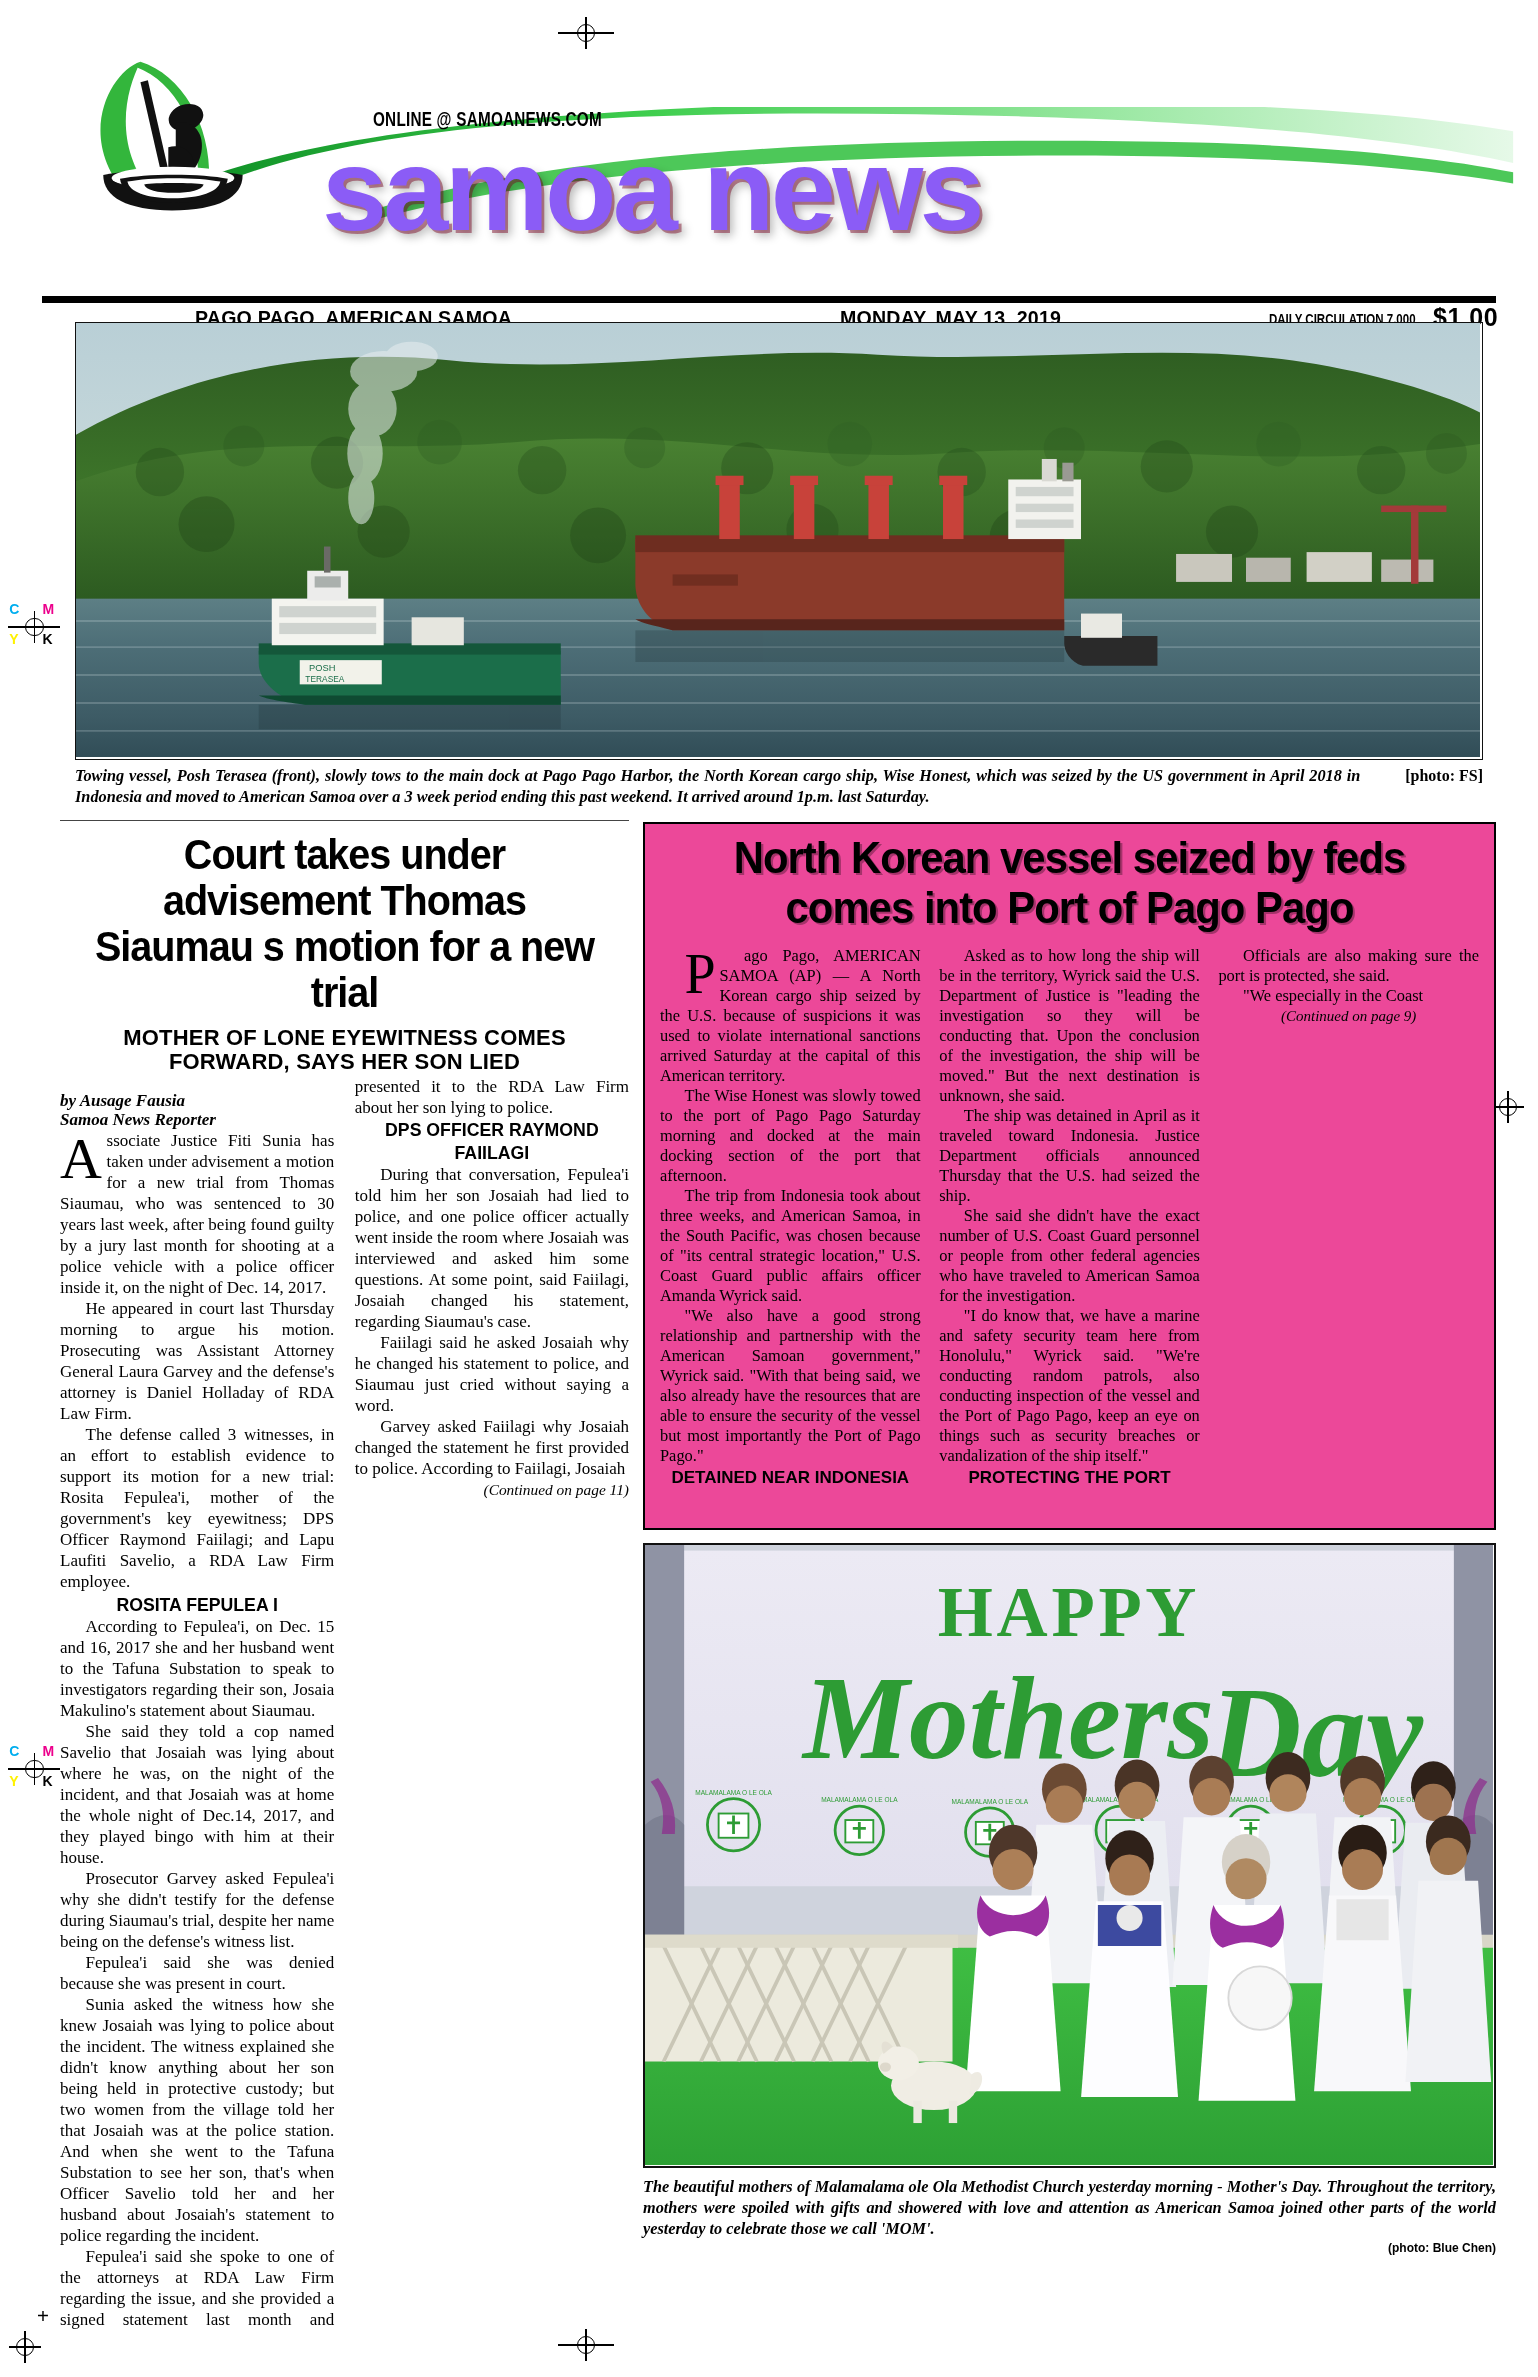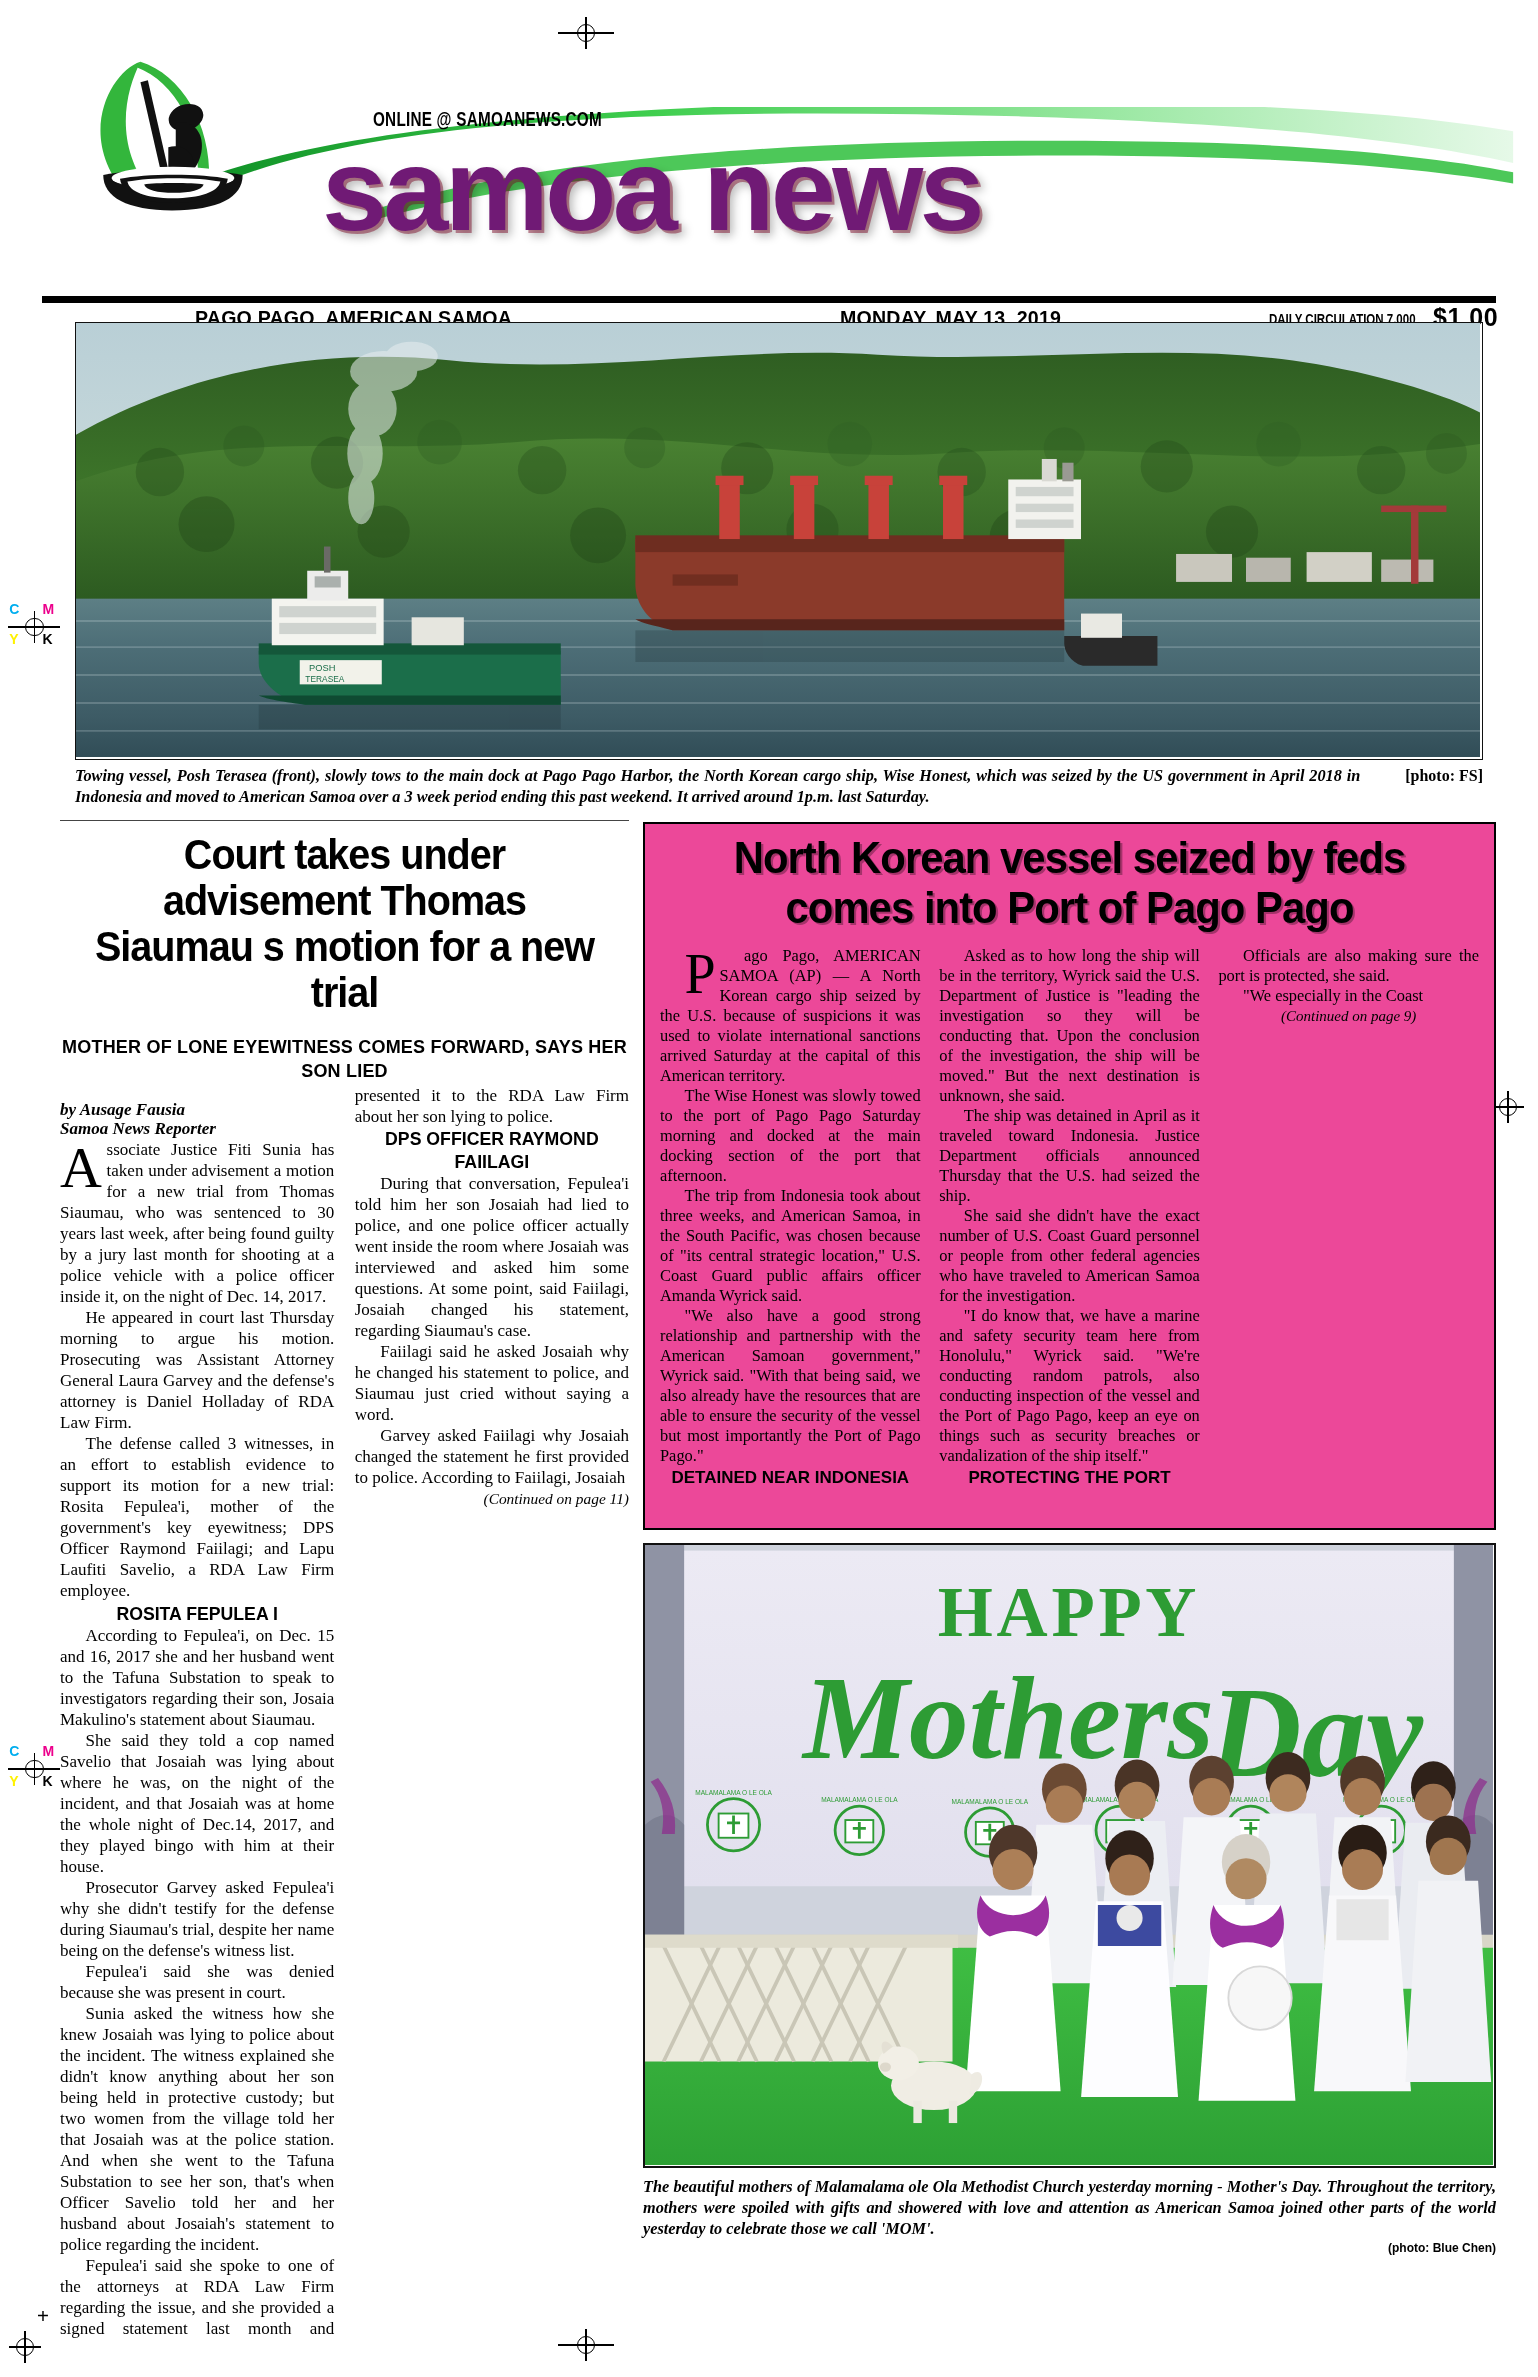--- a/index.html
+++ b/index.html
@@ -18,42 +18,42 @@
 
   
   .masthead{position:absolute;left:42px;top:45px;width:1454px;height:252px;}
   .logo-canoe{position:absolute;left:37px;top:13px;width:200px;height:158px;}
   .online-at{position:absolute;left:331px;top:63px;font-family:"Liberation Sans",sans-serif;font-weight:bold;font-size:19.6px;letter-spacing:0.3px;
       transform:scaleX(.78);transform-origin:left center;color:#000;white-space:nowrap;}
   .swoosh{position:absolute;left:140px;top:62px;width:1333px;height:112px;overflow:hidden;pointer-events:none;}
   .swoosh svg{display:block;}
   .nameplate{position:absolute;left:280px;top:86px;width:1212px;height:121px;}
   .nameplate .np-text{font-family:"Liberation Sans",sans-serif;font-weight:bold;font-size:117px;line-height:117px;
-      color:#701a75;letter-spacing:-3.7px;white-space:nowrap;
+      color:#8b5cf6;letter-spacing:-3.7px;white-space:nowrap;
       text-shadow:2.8px 2.8px 0 rgba(120,0,30,.45), 5.6px 5.6px 9.3px rgba(0,0,0,.28);}
   .mast-line{position:absolute;left:42px;top:296px;width:1454px;height:6.5px;background:#000;}
   .mast-meta{position:absolute;left:32px;top:263px;width:1454px;height:32px;font-family:"Liberation Sans",sans-serif;font-weight:bold;margin-top:42px;}
   .mm-place{position:absolute;left:163px;top:1.9px;font-size:19.6px;letter-spacing:0.2px;}
   .mm-date{position:absolute;left:808px;top:1.9px;font-size:19.6px;letter-spacing:0.2px;}
   .mm-circ{position:absolute;left:1237px;top:5.6px;font-size:14px;transform:scaleX(.82);transform-origin:left center;white-space:nowrap;}
   .mm-price{position:absolute;left:1401px;top:-1.9px;font-size:25px;letter-spacing:0.5px;}
 
   
   .lead-photo{position:absolute;left:75px;top:322px;width:1408px;height:438px;border:1.9px solid #111;box-sizing:border-box;overflow:hidden;}
   .lead-caption{position:absolute;left:75px;top:766px;width:1408px;font-family:"Liberation Serif",serif;font-style:italic;font-weight:bold;
       font-size:16.3px;line-height:20.5px;text-align:justify;color:#000;}
   .lead-caption .credit{font-style:normal;font-weight:bold;font-size:16px;float:right;margin-left:5px;padding-left:40px;}
 
   
   .left-col{position:absolute;left:60px;top:820px;width:569px;}
   .hr-top{width:100%;height:1.4px;background:#444;margin-bottom:9.3px;}
   .hl-main{font-family:"Liberation Sans",sans-serif;font-weight:bold;font-size:43px;line-height:46px;text-align:center;
       letter-spacing:-1.1px;transform:scaleX(.92);transform-origin:center top;color:#000;}
-  .hl-deck{font-family:"Liberation Sans",sans-serif;font-weight:bold;font-size:18px;line-height:24px;text-align:center;
-      margin-top:20px;letter-spacing:0.2px;}
+  .hl-deck{font-family:"Liberation Sans",sans-serif;font-weight:bold;font-size:22px;line-height:24px;text-align:center;
+      margin-top:11px;letter-spacing:0.2px;}
   .byline{font-family:"Liberation Serif",serif;font-weight:bold;font-style:italic;font-size:17px;line-height:19.6px;margin-top:15px;}
   .lcols{margin-top:1.9px;column-count:2;column-gap:20.5px;column-fill:auto;height:1272px;
       font-size:17px;line-height:21px;text-align:justify;-webkit-hyphens:auto;hyphens:auto;}
   .lcols p{margin:0;text-indent:1.5em;}
   .lcols p.nodent{text-indent:0;}
   .lcols .sub{font-family:"Liberation Sans",sans-serif;font-weight:bold;font-size:17.7px;line-height:22.4px;text-align:center;text-indent:0;
       margin:1.9px 0 0 0;}
   .dropcap{float:left;font-size:58px;line-height:47px;padding:5.6px 4.7px 0 0;font-weight:normal;font-family:"Liberation Serif",serif;}
   .contd{font-style:italic;font-size:15.4px;text-align:right;text-indent:0;margin-top:1.9px;}
 

